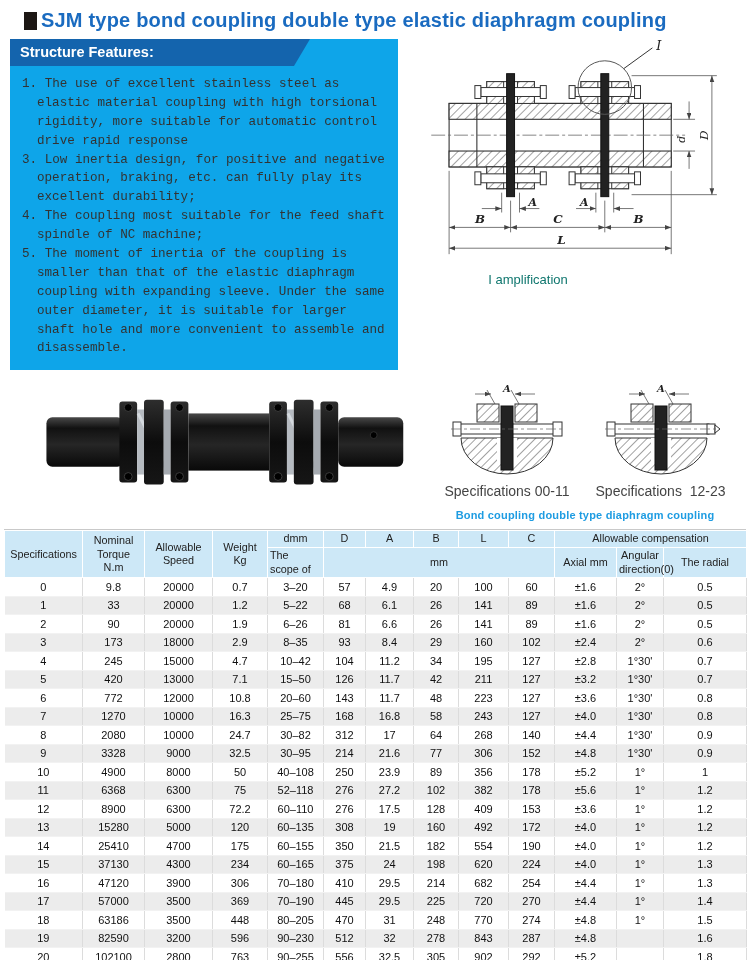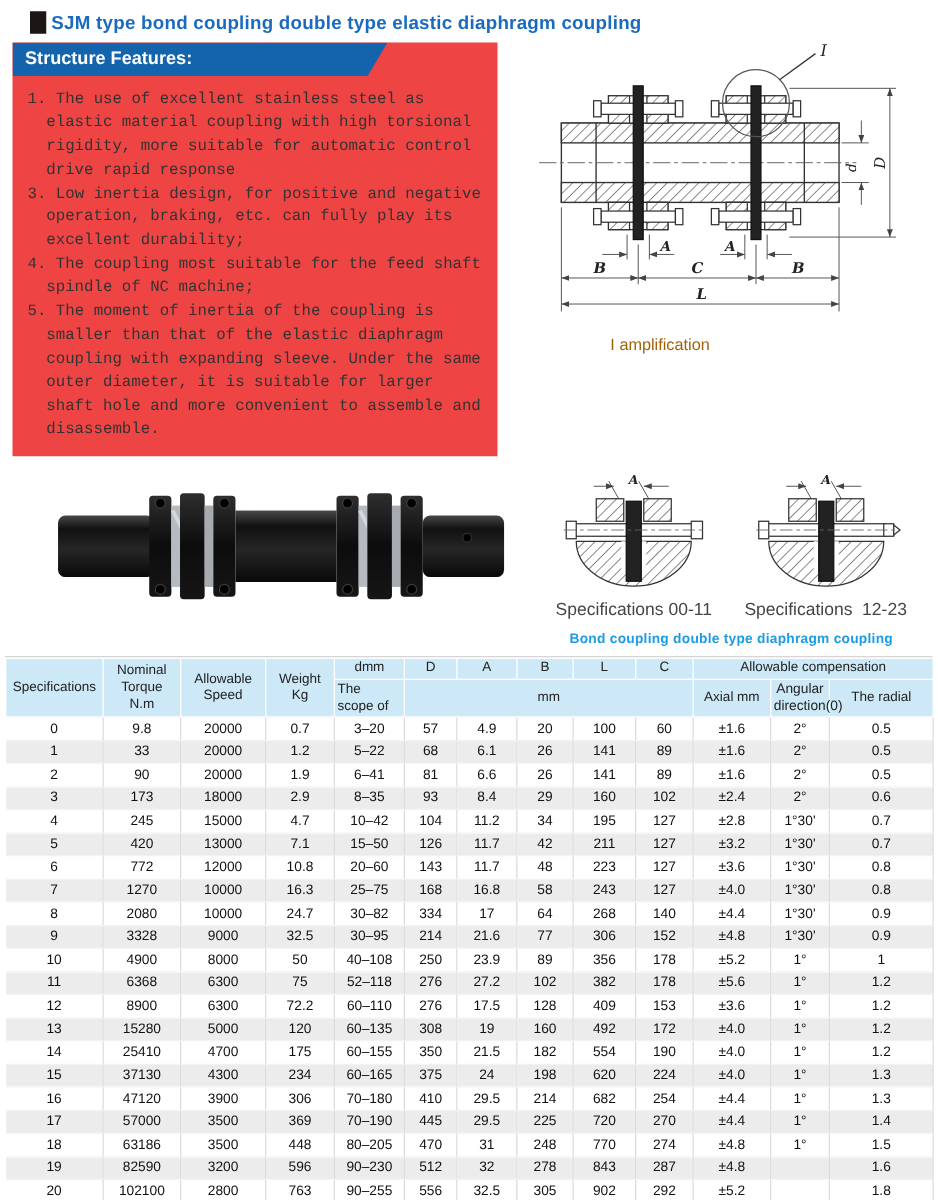--- a/index.html
+++ b/index.html
@@ -3,38 +3,38 @@
 <meta charset="utf-8">
 <style>
   html,body { margin:0; padding:0; background:#fff; }
   body {
     width:750px; height:960px; overflow:hidden;
     font-family:"Liberation Sans","DejaVu Sans",sans-serif;
     color:#222; position:relative;
   }
   .title-row { display:flex; align-items:center; gap:4px; padding:9px 0 4px 24px; }
   .title-bullet { width:13px; height:18px; background:#1c1714; flex:0 0 auto; }
-  .page-title { font-size:15px; font-weight:bold; color:#1a6bc0; margin:0; letter-spacing:0.2px; }
+  .page-title { font-size:20px; font-weight:bold; color:#1a6bc0; margin:0; letter-spacing:0.2px; }
 
   .top-section { display:flex; align-items:flex-start; }
   .features-box {
     position:relative; width:372px; margin-left:10px; margin-top:3px;
-    background:#ef4444; padding:32px 10px 12px 12px; min-height:178px;
+    background:#0ea5e9; padding:32px 10px 12px 12px; min-height:178px;
   }
   .features-banner {
     position:absolute; top:0; left:0; height:27px; width:290px;
     background:#1464ad; color:#fff; font-weight:bold; font-size:14.5px;
     line-height:27px; padding-left:10px;
     clip-path:polygon(0 0,100% 0,calc(100% - 16px) 100%,0 100%);
   }
   .features-list { list-style:none; margin:4px 0 0 0; padding:0; font-size:12.6px; line-height:1.5; color:#333;font-family:Liberation Mono, monospace; }
   .features-list li { padding-left:15px; text-indent:-15px; }
 
   .drawing-box { width:345px; margin-left:12px; margin-top:0; text-align:center; }
-  .drawing-caption { font-size:13px; color:#a16207; text-align:left; padding-left:78px; margin-top:-6px; }
+  .drawing-caption { font-size:13px; color:#0f766e; text-align:left; padding-left:78px; margin-top:-6px; }
 
   .mid-section { display:flex; align-items:flex-start; margin-top:4px; }
   .photo-box { width:410px; margin-left:14px; }
   .diagram-col { width:310px; margin-left:6px; margin-top:8px; }
   .diagram-pair { display:flex; justify-content:center; gap:26px; }
   .diagram { text-align:center; }
   .diagram-caption { font-size:14px; color:#444; margin-top:2px; white-space:pre; }
   .blue-caption { font-size:11px; font-weight:bold; color:#1e9ce2; text-align:center; margin-top:10px; letter-spacing:0.2px; }
 
   .divider { border:none; border-top:1px solid #c9c9c9; margin:8px 4px 0 4px; }
@@ -363,21 +363,21 @@
         <td>89</td>
         <td>±1.6</td>
         <td>2°</td>
         <td>0.5</td>
       </tr>
       <tr>
         <td>2</td>
         <td>90</td>
         <td>20000</td>
         <td>1.9</td>
-        <td>6–41</td>
+        <td>6–26</td>
         <td>81</td>
         <td>6.6</td>
         <td>26</td>
         <td>141</td>
         <td>89</td>
         <td>±1.6</td>
         <td>2°</td>
         <td>0.5</td>
       </tr>
       <tr>
@@ -454,21 +454,21 @@
         <td>±4.0</td>
         <td>1°30'</td>
         <td>0.8</td>
       </tr>
       <tr>
         <td>8</td>
         <td>2080</td>
         <td>10000</td>
         <td>24.7</td>
         <td>30–82</td>
-        <td>334</td>
+        <td>312</td>
         <td>17</td>
         <td>64</td>
         <td>268</td>
         <td>140</td>
         <td>±4.4</td>
         <td>1°30'</td>
         <td>0.9</td>
       </tr>
       <tr>
         <td>9</td>

